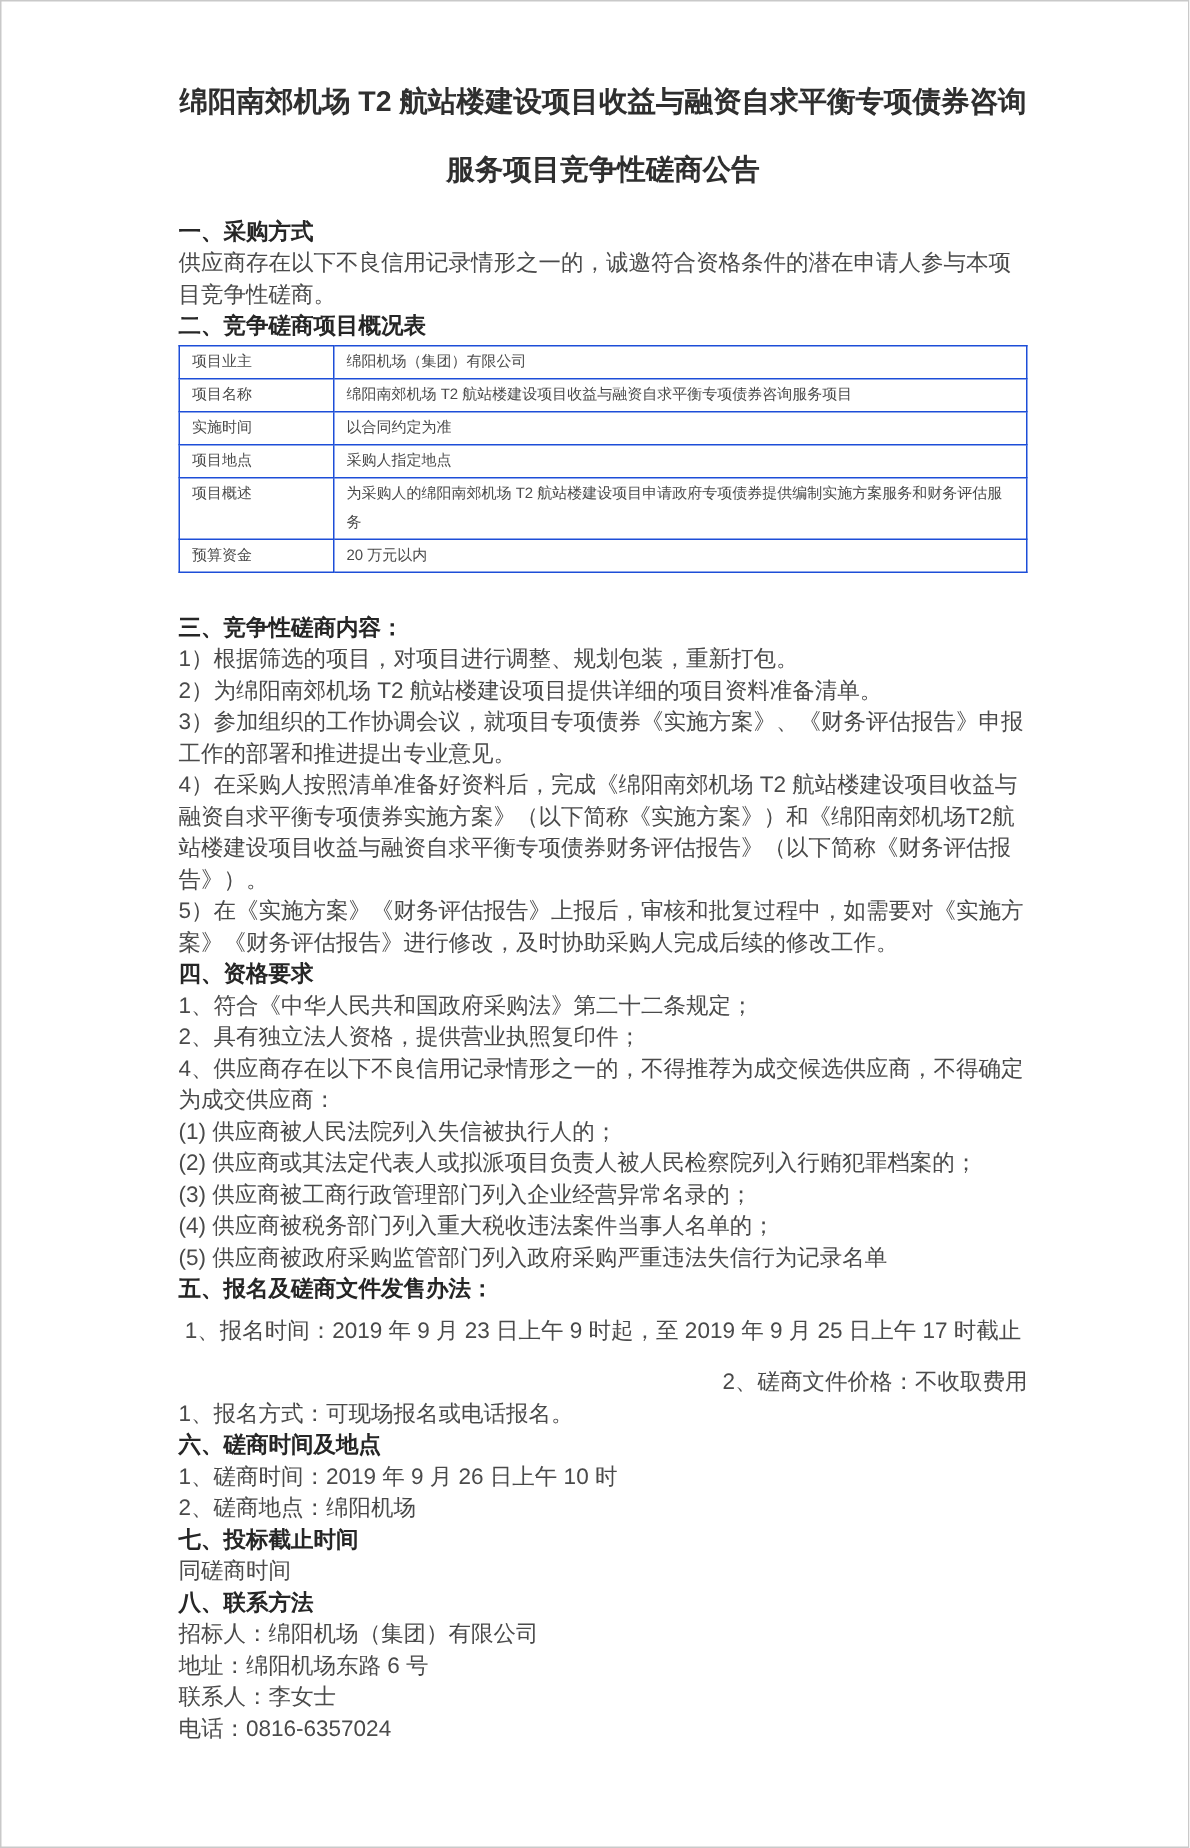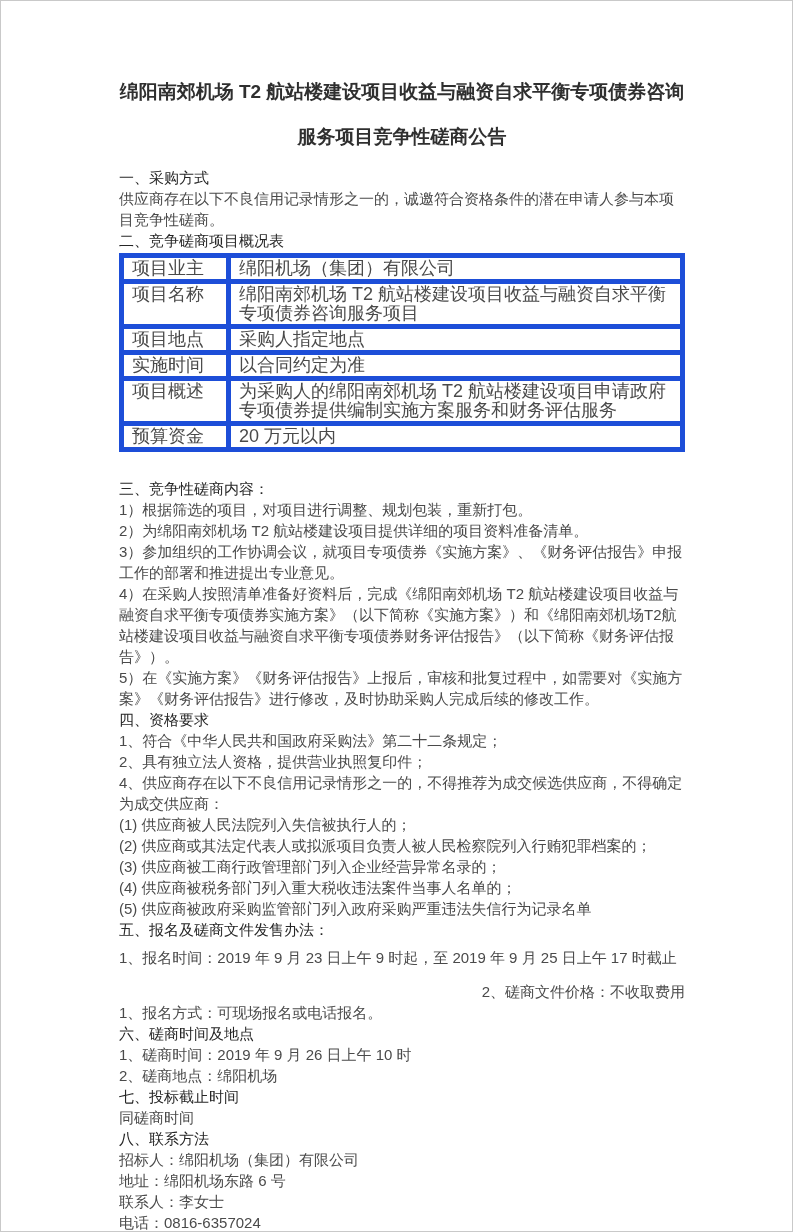--- a/index.html
+++ b/index.html
@@ -10,61 +10,61 @@
     box-sizing: border-box;
     background: #ffffff;
     border: 1px solid #c9c9c9;
     overflow: hidden;
     font-family: "Liberation Sans", "DejaVu Sans", sans-serif;
     color: #4a4a4a;
   }
   .content {
     position: absolute;
     left: 118px;
-    top: 68px;
+    top: 45px;
     width: 566px;
   }
   .doc-title {
     font-size: 19px;
     font-weight: bold;
     color: #2f2f2f;
     text-align: center;
     line-height: 45px;
   }
   .title-gap { height: 8px; }
   .heading {
     font-size: 15px;
-    font-weight: normal;
+    font-weight: bold;
     color: #262626;
     line-height: 21px;
     margin: 0;
   }
   .para, .item {
     font-size: 15px;
     line-height: 21px;
     margin: 0;
     color: #4a4a4a;
   }
   table.overview {
     border-collapse: collapse;
     width: 566px;
     margin: 2px 0 26px 0;
     table-layout: fixed;
   }
   table.overview td {
-    border: 5px solid #1d4ed8;
-    font-size: 18px;
+    border: 1px solid #1d4ed8;
+    font-size: 10px;
     line-height: 19px;
     padding: 1px 8px;
     color: #4a4a4a;
     vertical-align: top;
   }
   td.label-col { width: 86px; }
   .red { color: #ff0000; }
-  .mt7  { margin-top: 7px; }
+  .mt7  { margin-top: 7px; text-align: center; }
   .mt13 { margin-top: 13px; text-align: right; }
 </style>
 </head>
 <body>
 
 <div class="page">
   <div class="content">
 
     <div class="doc-title">
       <div>绵阳南郊机场 T2 航站楼建设项目收益与融资自求平衡专项债券咨询</div>
@@ -83,26 +83,26 @@
         <tbody>
           <tr>
             <td class="label-col">项目业主</td>
             <td>绵阳机场（集团）有限公司</td>
           </tr>
           <tr>
             <td class="label-col">项目名称</td>
             <td>绵阳南郊机场 T2 航站楼建设项目收益与融资自求平衡专项债券咨询服务项目</td>
           </tr>
           <tr>
+            <td class="label-col">实施时间</td>
+            <td>以合同约定为准</td>
+          </tr>
+          <tr>
             <td class="label-col">项目地点</td>
             <td>采购人指定地点</td>
-          </tr>
-          <tr>
-            <td class="label-col">实施时间</td>
-            <td>以合同约定为准</td>
           </tr>
           <tr>
             <td class="label-col">项目概述</td>
             <td>为采购人的绵阳南郊机场 T2 航站楼建设项目申请政府专项债券提供编制实施方案服务和财务评估服务</td>
           </tr>
           <tr>
             <td class="label-col">预算资金</td>
             <td class="red">20 万元以内</td>
           </tr>
         </tbody>

